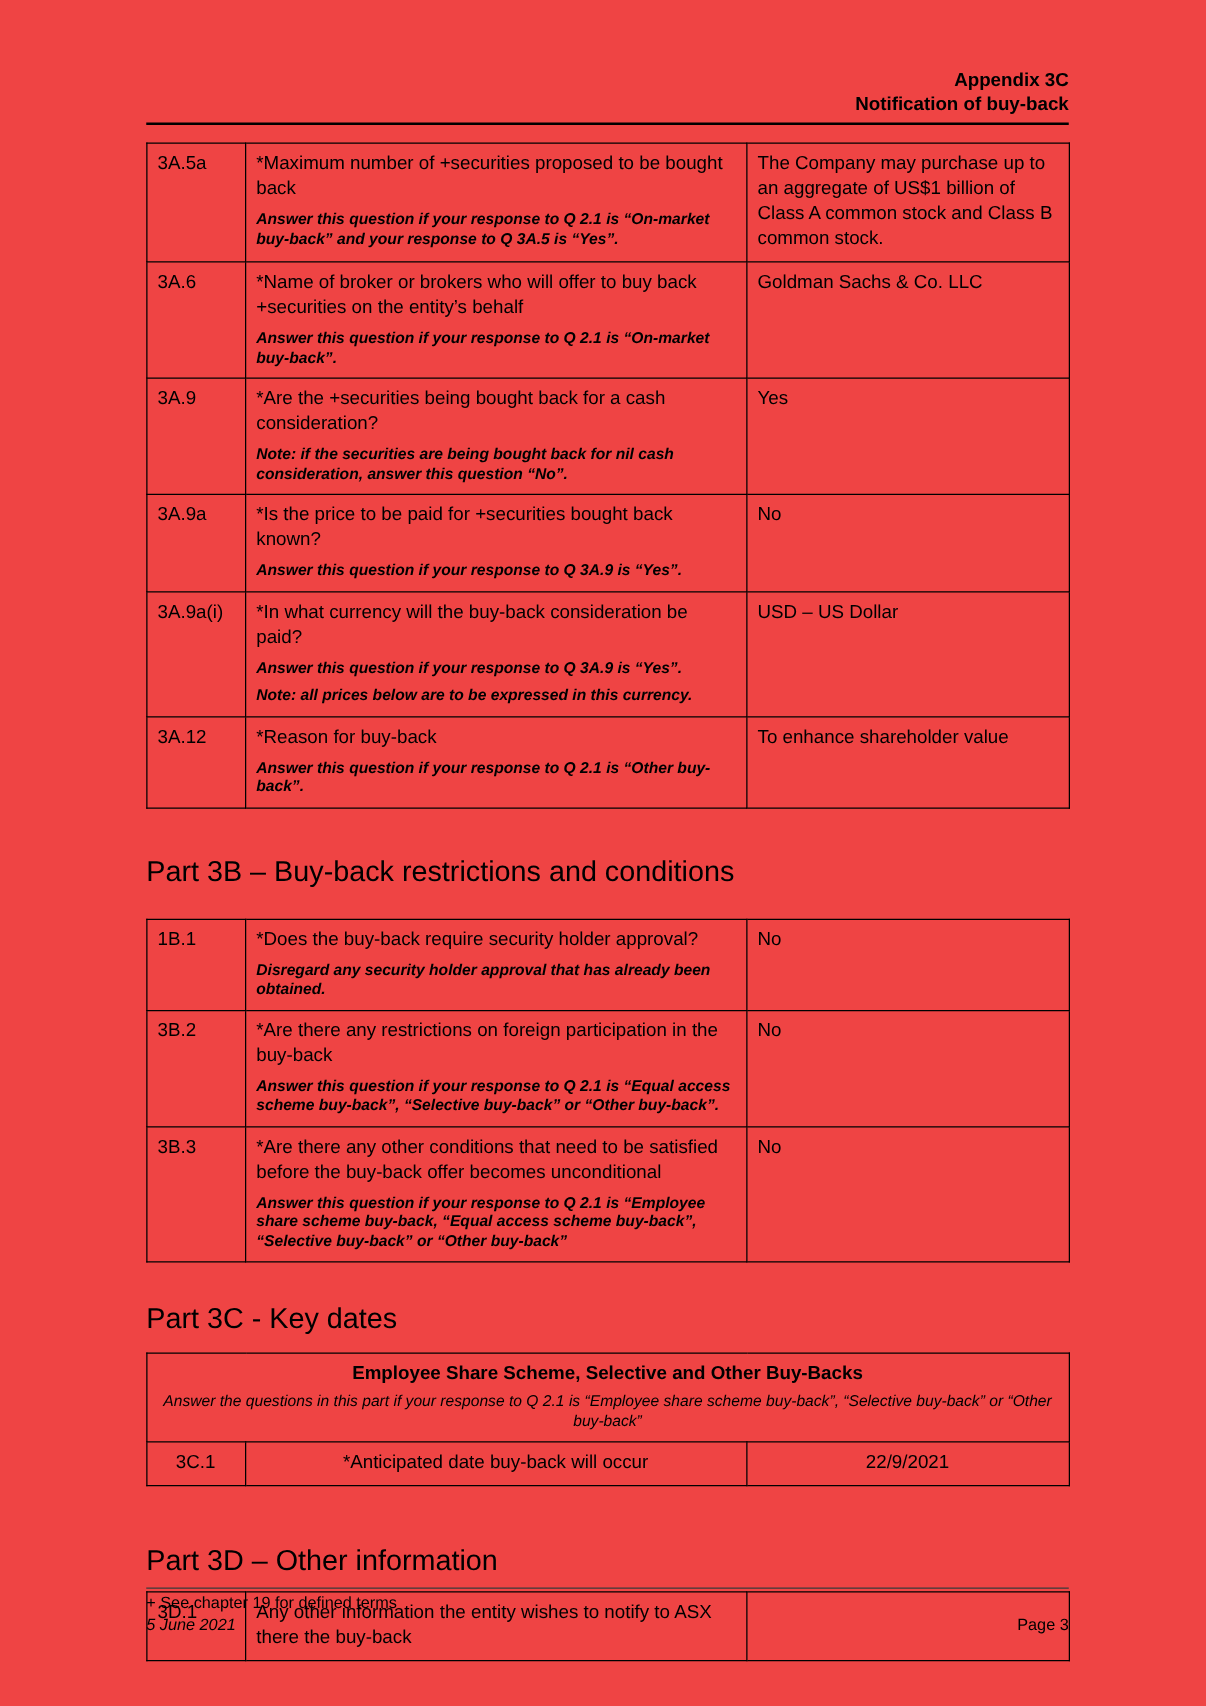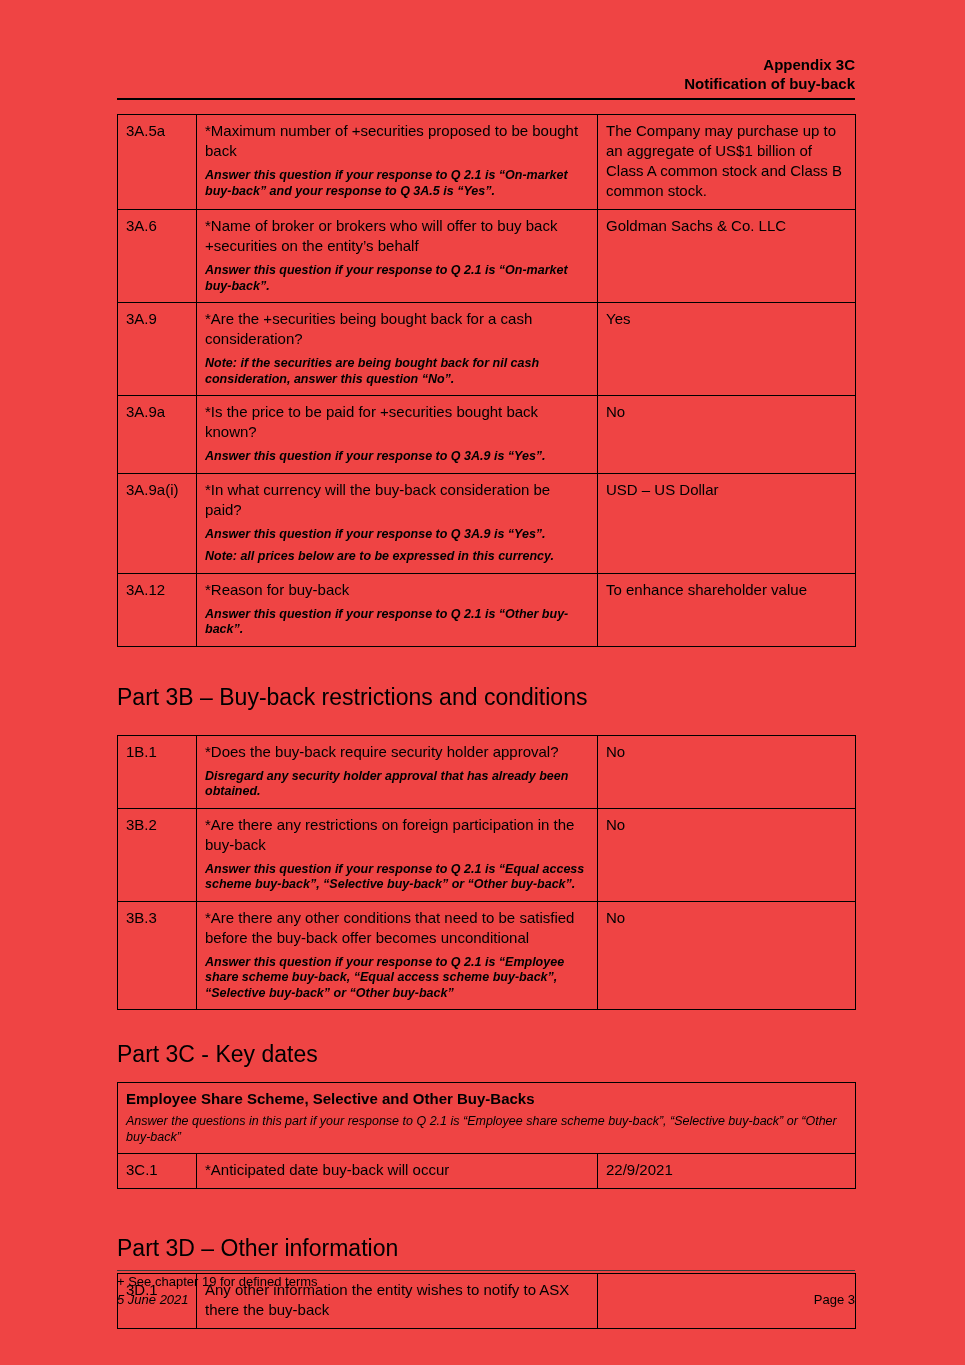--- a/index.html
+++ b/index.html
@@ -64,21 +64,21 @@
   
   h2.part-heading {
     font-size: 23px;
     font-weight: normal;
     line-height: 28px;
     margin: 0;
   }
   .sec-part-3b h2.part-heading { margin: 36px 0 24px 0; }
   .sec-part-3c h2.part-heading { margin: 30px 0 4px 0; }
   .sec-part-3d h2.part-heading { margin: 45px 0 0 0; }
-  .sec-part-3c table.form-table { margin-top: 14px; }
+  .sec-part-3c table.form-table { margin-top: 14px; text-align: center; }
   .sec-part-3d table.form-table { margin-top: 11px; }
   
   .doc-footer {
     position: absolute;
     left: 117px;
     width: 738px;
     top: 1270px;
     border-top: 1.5px solid #3a3a3a;
     padding-top: 2px;
     font-size: 13px;

